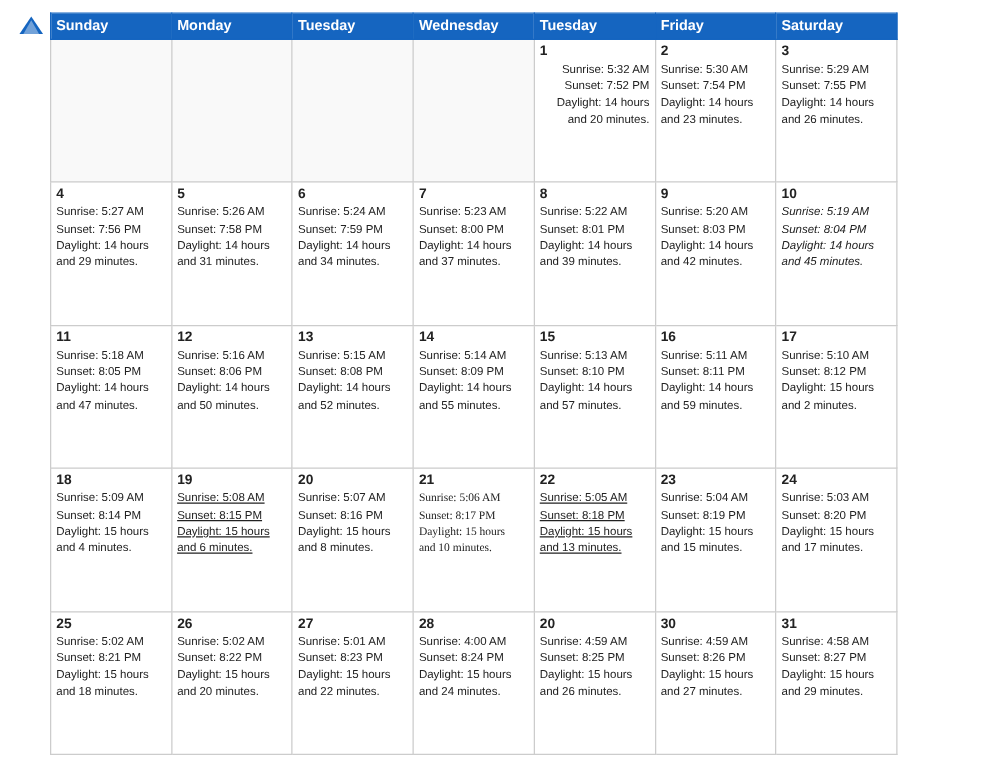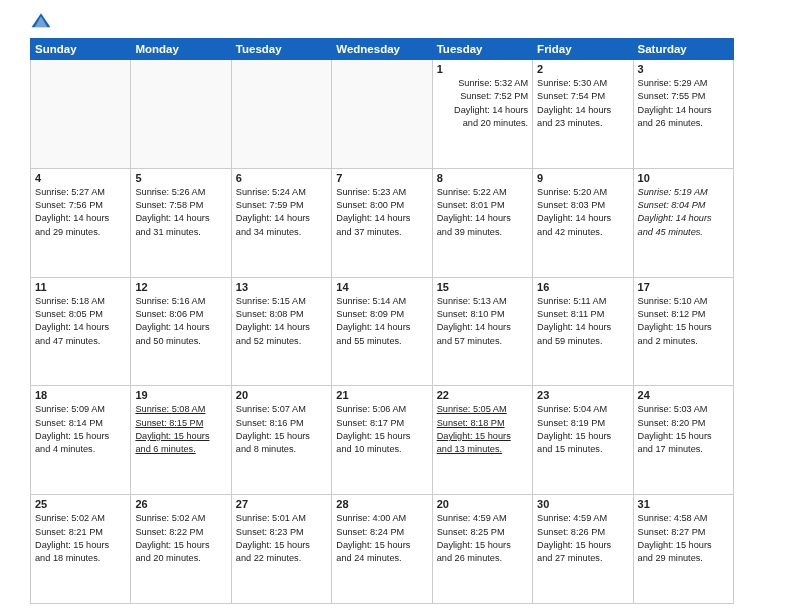--- a/index.html
+++ b/index.html
@@ -7,23 +7,22 @@
       font-family: Arial, sans-serif;
       background: #fff;
       width: 792px;
       height: 612px;
       overflow: hidden;
     }
     .page {
       width: 732px;
       height: 612px;
       display: flex;
-      flex-direction: column;
+      flex-direction: row;
       padding: 10px 14px 8px 14px;
-      margin-left: 16px;
     }
     .header {
       display: flex;
       justify-content: space-between;
       align-items: flex-start;
       margin-bottom: 6px;
     }
     .logo {
       display: flex;
       align-items: center;
@@ -277,21 +276,21 @@
           </td>
           <td>
             <span class="day-num">20</span>
             <div class="day-info" style="white-space: pre-line;">Sunrise: 5:07 AM
 Sunset: 8:16 PM
 Daylight: 15 hours
 and 8 minutes.</div>
           </td>
           <td>
             <span class="day-num">21</span>
-            <div class="day-info" style="white-space: pre-line;">Sunrise: 5:06 AM
+            <div class="day-info" style="white-space: pre-line; font-family: Liberation Serif, serif;">Sunrise: 5:06 AM
 Sunset: 8:17 PM
 Daylight: 15 hours
 and 10 minutes.</div>
           </td>
           <td>
             <span class="day-num">22</span>
             <div class="day-info" style="white-space: pre-line; text-decoration: underline;">Sunrise: 5:05 AM
 Sunset: 8:18 PM
 Daylight: 15 hours
 and 13 minutes.</div>

